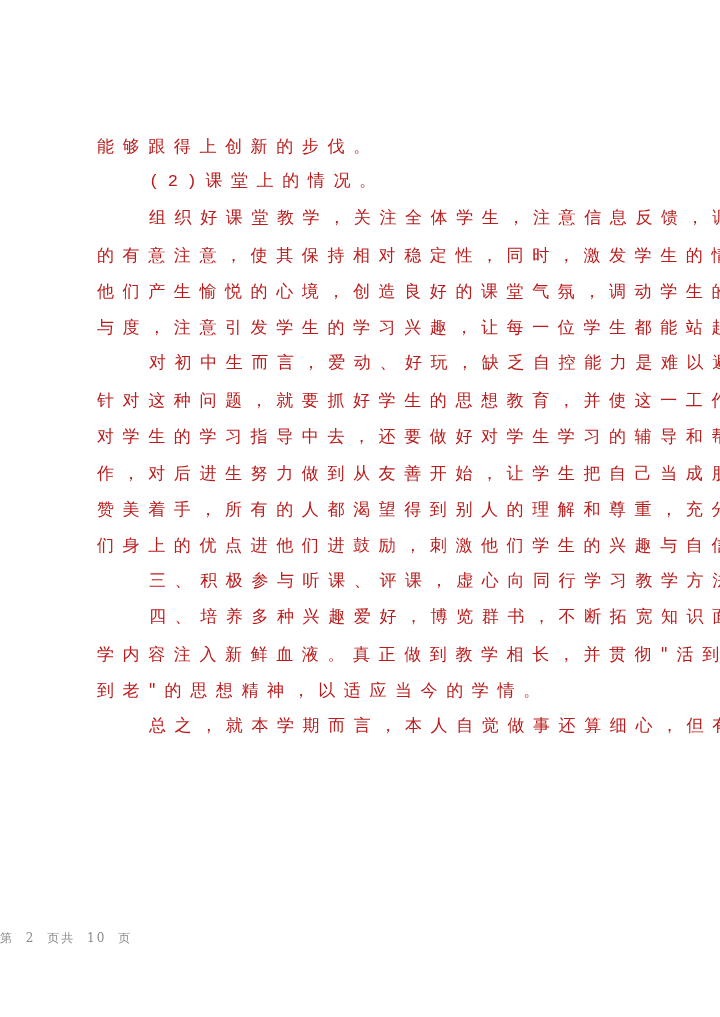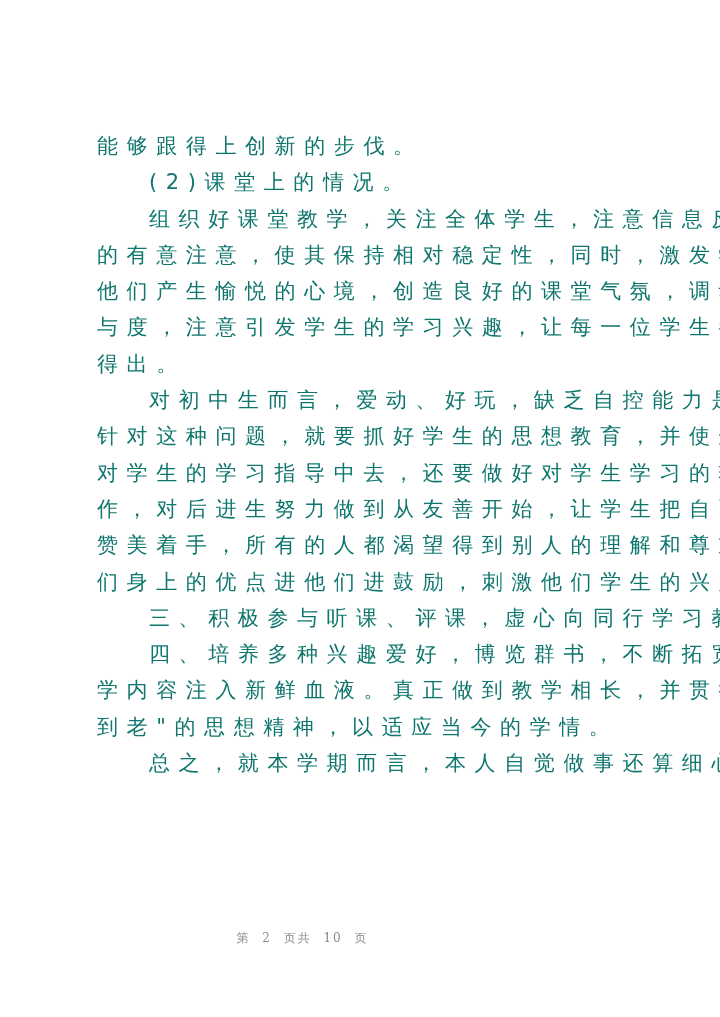--- a/index.html
+++ b/index.html
@@ -2,42 +2,41 @@
 <html><head>
 <meta charset="utf-8">
 <style>
   html, body { margin: 0; padding: 0; background: #ffffff; }
   body { width: 720px; height: 1017px; position: relative; overflow: hidden; }
   .page { position: absolute; left: 0; top: 0; width: 720px; height: 1017px; background: #fff; }
   .content { position: absolute; left: 97px; top: 128px; width: 540px; }
   .line {
     height: 36.3px; line-height: 36.3px;
     font-family: "DejaVu Sans", sans-serif;
-    font-size: 21px; color: #0f766e;
+    font-size: 17px; color: #b91c1c;
     letter-spacing: 8.6px; white-space: nowrap;
   }
-  .indent { padding-left: 52px; }
+  .indent { padding-left: 52px; font-family: Liberation Mono, monospace; }
   .footer {
-    position: absolute; top: 930px; left: 0; width: 589px; text-align: center;
+    position: absolute; top: 930px; left: 0; width: 589px; 
     font-family: "DejaVu Serif", serif; font-size: 12px; color: #8a8a8a;
-    word-spacing: 6px; letter-spacing: 2px; padding-left: 8px;
+    word-spacing: 6px; letter-spacing: 2px;
   }
 </style>
 </head>
 <body>
 
 <div class="page">
   <div class="content">
     <div class="line">能够跟得上创新的步伐。</div>
     <div class="line indent">(2)课堂上的情况。</div>
     <div class="line indent">组织好课堂教学，关注全体学生，注意信息反馈，调动学生</div>
     <div class="line">的有意注意，使其保持相对稳定性，同时，激发学生的情感，使</div>
     <div class="line">他们产生愉悦的心境，创造良好的课堂气氛，调动学生的课堂参</div>
     <div class="line">与度，注意引发学生的学习兴趣，让每一位学生都能站起来、讲</div>
-    <div class="line">得出。</div>
     <div class="line indent">对初中生而言，爱动、好玩，缺乏自控能力是难以避免的，</div>
     <div class="line">针对这种问题，就要抓好学生的思想教育，并使这一工作贯彻到</div>
     <div class="line">对学生的学习指导中去，还要做好对学生学习的辅导和帮助工</div>
     <div class="line">作，对后进生努力做到从友善开始，让学生把自己当成朋友，从</div>
     <div class="line">赞美着手，所有的人都渴望得到别人的理解和尊重，充分利用他</div>
     <div class="line">们身上的优点进他们进鼓励，刺激他们学生的兴趣与自信心。</div>
     <div class="line indent">三、积极参与听课、评课，虚心向同行学习教学方法，博采</div>
     <div class="line indent">四、培养多种兴趣爱好，博览群书，不断拓宽知识面，为教</div>
     <div class="line">学内容注入新鲜血液。真正做到教学相长，并贯彻"活到老，学</div>
     <div class="line">到老"的思想精神，以适应当今的学情。</div>

